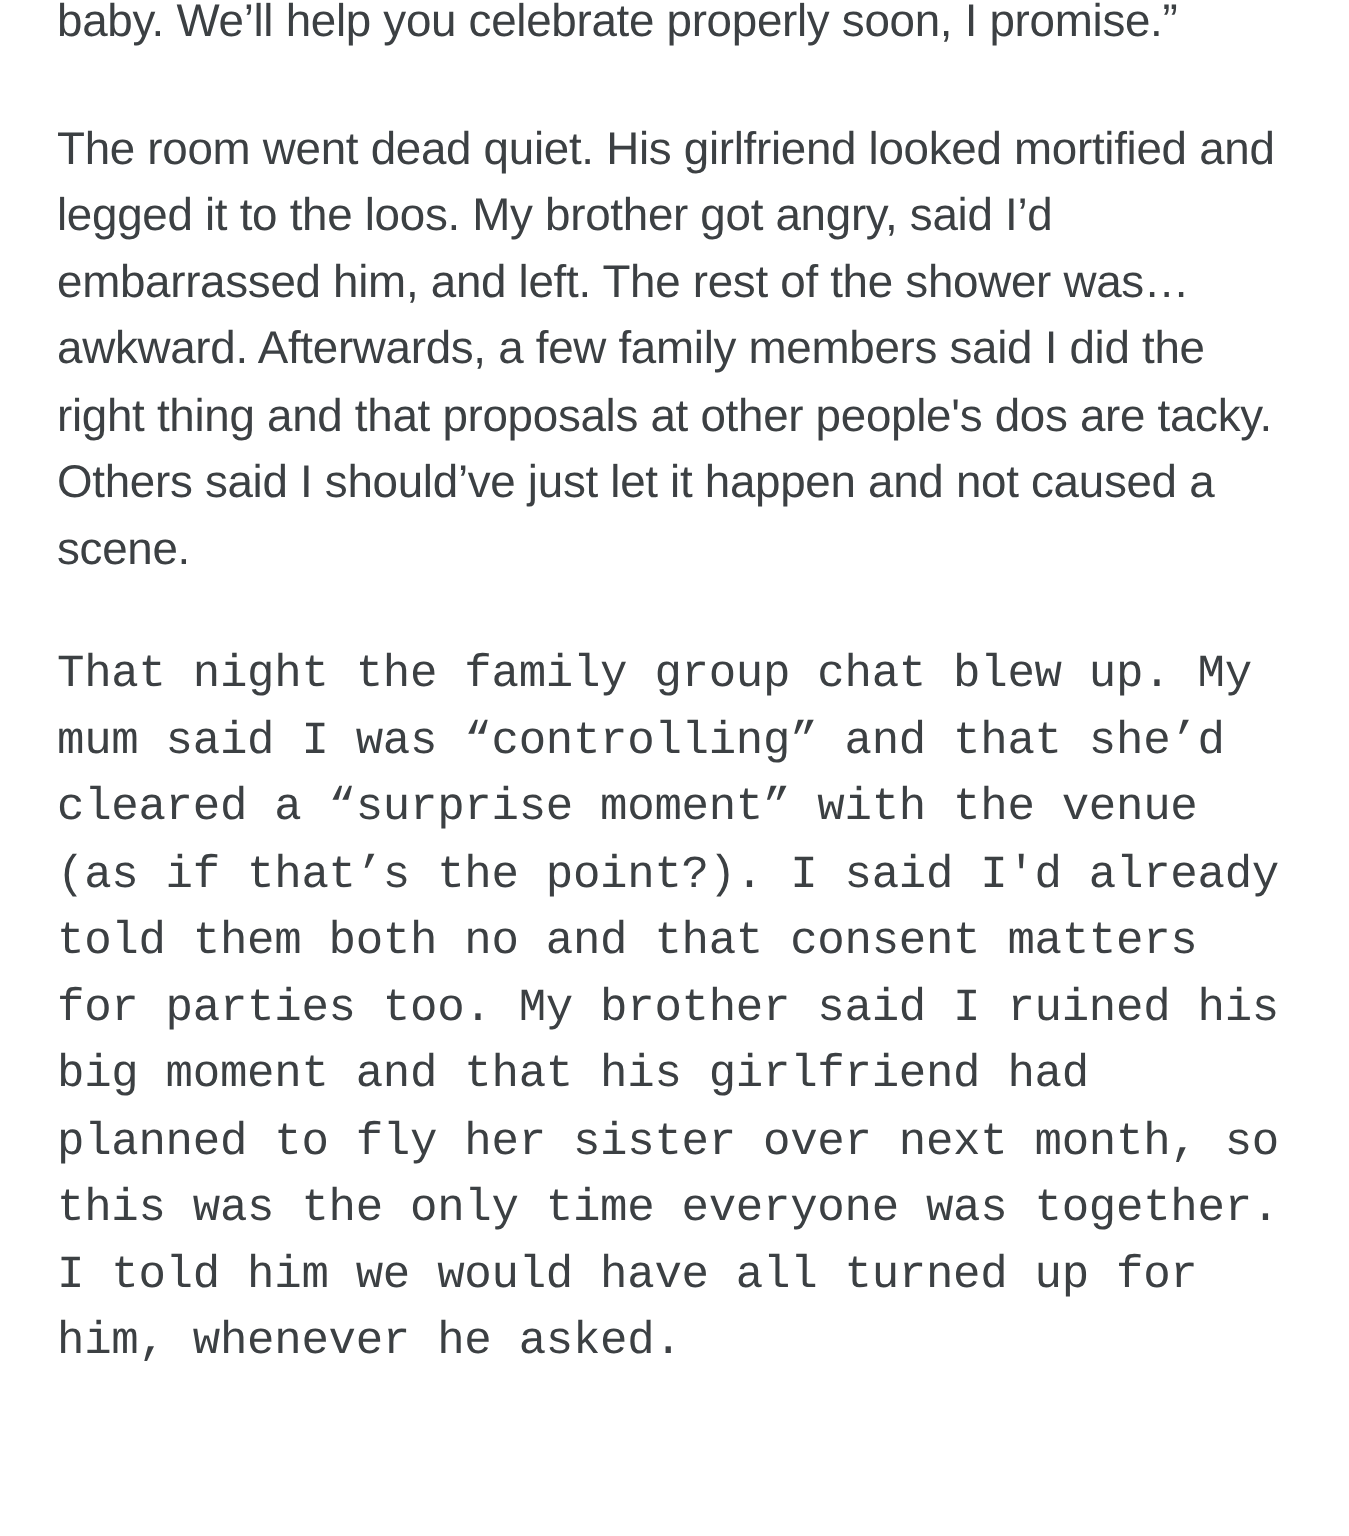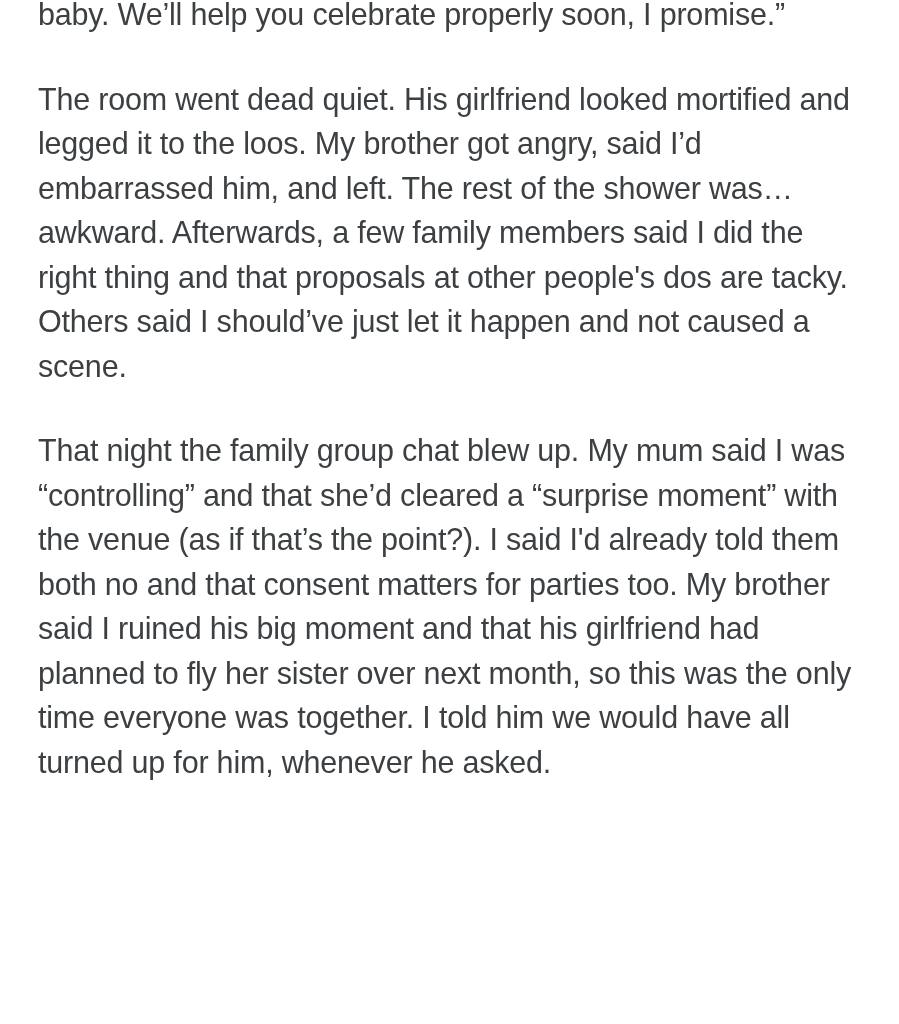--- a/index.html
+++ b/index.html
@@ -32,20 +32,21 @@
     color: #3c4043;
     font-weight: 400;
     white-space: pre-wrap;
     word-wrap: break-word;
   }
   .para.first {
     margin-top: -8px;
   }
   .para.last {
     margin-bottom: 0;
+    font-family: Liberation Mono, monospace;
   }
 </style>
 </head>
 <body>
 
 <div class="page">
   <article class="story">
     <p class="para first">baby. We’ll help you celebrate properly soon, I promise.”</p>
     <p class="para">The room went dead quiet. His girlfriend looked mortified and legged it to the loos. My brother got angry, said I’d embarrassed him, and left. The rest of the shower was… awkward. Afterwards, a few family members said I did the right thing and that proposals at other people's dos are tacky. Others said I should’ve just let it happen and not caused a scene.</p>
     <p class="para last">That night the family group chat blew up. My mum said I was “controlling” and that she’d cleared a “surprise moment” with the venue (as if that’s the point?). I said I'd already told them both no and that consent matters for parties too. My brother said I ruined his big moment and that his girlfriend had planned to fly her sister over next month, so this was the only time everyone was together. I told him we would have all turned up for him, whenever he asked.</p>

